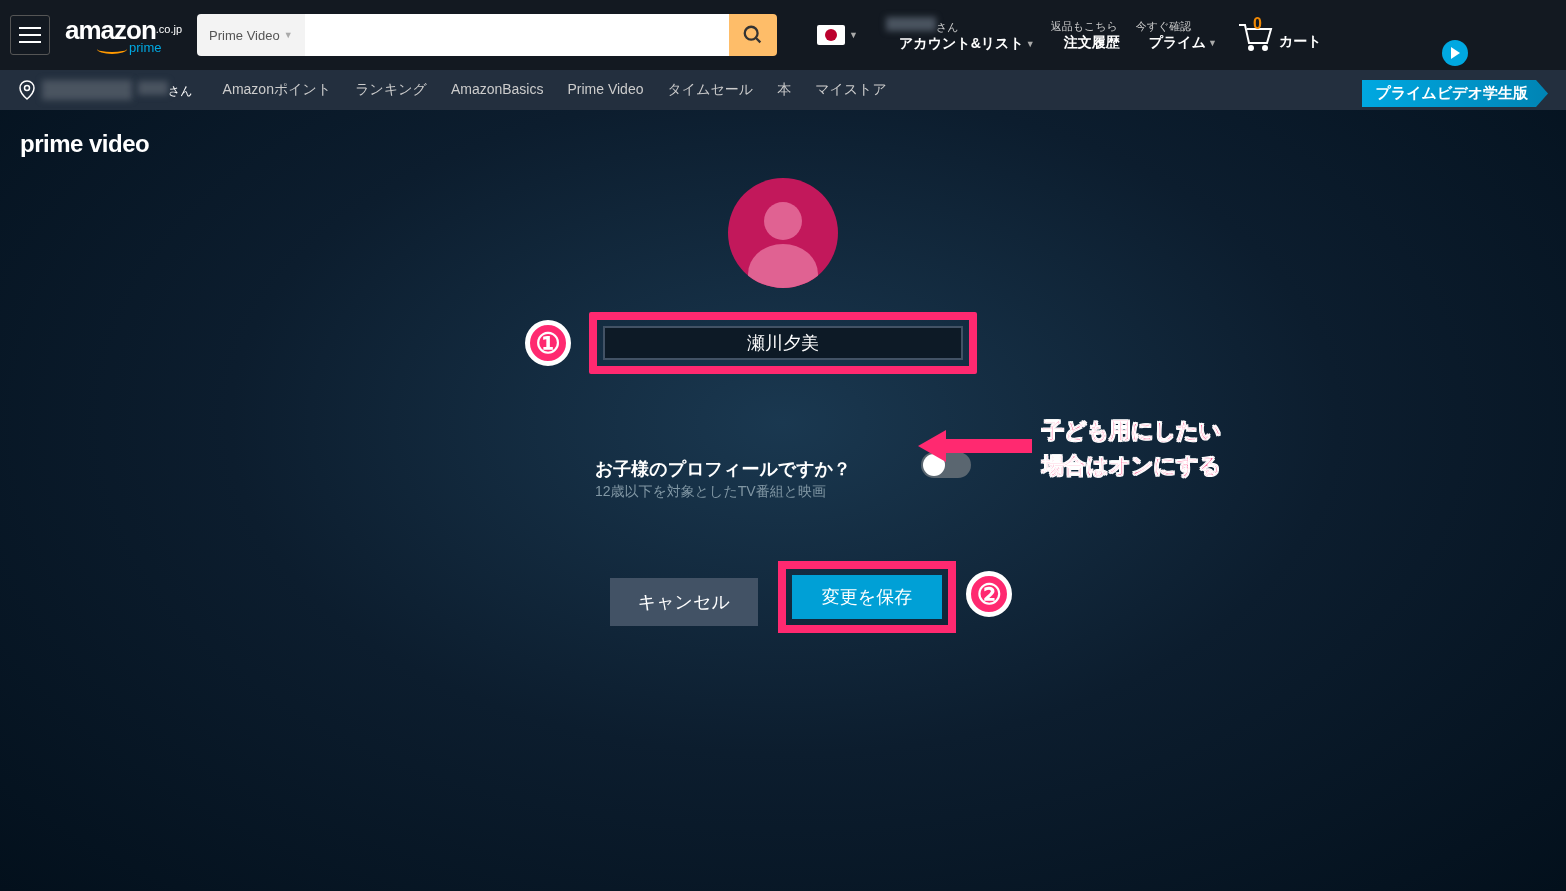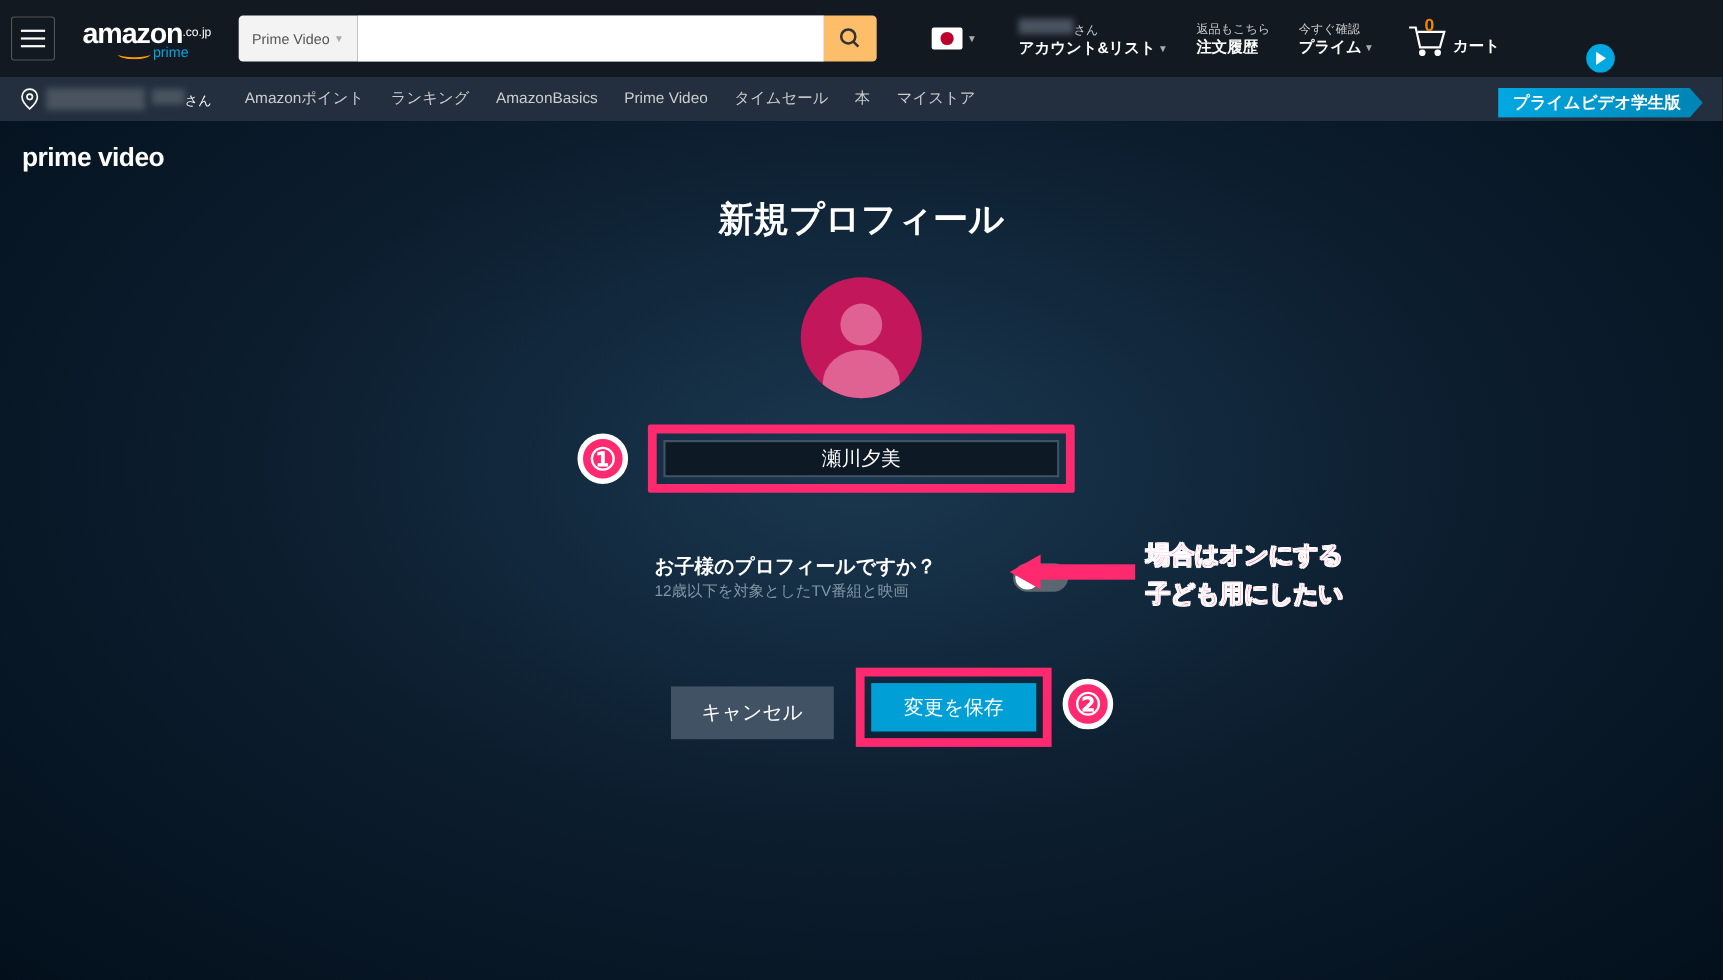--- a/index.html
+++ b/index.html
@@ -1,39 +1,39 @@
 <!DOCTYPE html>
 <html><head>
 <meta charset="utf-8">
 <style>
 * { margin: 0; padding: 0; box-sizing: border-box; }
 body { font-family: "Hiragino Kaku Gothic Pro", "Meiryo", sans-serif; background: #0f171e; width: 1566px; height: 891px; overflow: hidden; }
 
 
-.header { background: #131921; height: 70px; display: flex; align-items: center; padding: 0 10px; gap: 10px; }
+.header { background: #131921; height: 70px; display: flex; align-items: center; padding: 0 10px; }
 .hamburger { width: 40px; height: 40px; border: 1px solid #555; border-radius: 3px; display: flex; flex-direction: column; justify-content: center; align-items: center; gap: 5px; margin-right: 15px; cursor: pointer; }
 .hamburger span { width: 22px; height: 2px; background: #fff; }
 .logo { color: #fff; margin-right: 15px; }
 .logo-main { font-size: 26px; font-weight: bold; letter-spacing: -1px; }
 .logo-suffix { font-size: 11px; vertical-align: super; }
 .logo-prime { color: #00a8e1; font-size: 13px; display: block; margin-top: -6px; margin-left: 32px; }
 .logo-prime::before { content: ''; display: inline-block; width: 30px; height: 8px; border-bottom: 2px solid #ff9900; border-radius: 0 0 50% 50%; margin-right: 2px; vertical-align: middle; }
 
 .search-bar { display: flex; flex: 0 0 580px; height: 42px; margin-right: 20px; }
 .search-category { background: #f3f3f3; border: none; padding: 0 12px; border-radius: 4px 0 0 4px; font-size: 13px; cursor: pointer; display: flex; align-items: center; gap: 4px; color: #555; }
 .search-input { flex: 1; border: none; padding: 0 10px; font-size: 15px; }
 .search-btn { width: 48px; background: #febd69; border: none; border-radius: 0 4px 4px 0; cursor: pointer; display: flex; align-items: center; justify-content: center; }
 
 .flag { width: 28px; height: 20px; background: #fff; border-radius: 2px; position: relative; margin-right: 4px; }
 .flag::after { content: ''; position: absolute; width: 12px; height: 12px; background: #bc002d; border-radius: 50%; top: 4px; left: 8px; }
 .flag-wrap { display: flex; align-items: center; margin: 0 20px; cursor: pointer; color: #ccc; }
 
 .header-link { color: #fff; font-size: 12px; margin: 0 8px; cursor: pointer; }
 .header-link .sub { color: #ccc; font-size: 11px; }
-.header-link .main { font-weight: bold; font-size: 14px; display: flex; align-items: center; gap: 2px; }
+.header-link .main { font-weight: bold; font-size: 14px; display: flex; align-items: center; gap: 2px; margin-left: 13px; }
 
 .cart { display: flex; align-items: flex-end; margin-left: 10px; cursor: pointer; position: relative; }
 .cart-count { color: #f08804; font-weight: bold; position: absolute; top: -4px; left: 18px; font-size: 16px; }
 .cart-label { color: #fff; font-weight: bold; font-size: 14px; margin-left: 4px; }
 
 
 .subnav { background: #232f3e; height: 40px; display: flex; align-items: center; padding: 0 18px; font-size: 14px; }
 .deliver { color: #ccc; display: flex; align-items: center; gap: 6px; margin-right: 30px; cursor: pointer; }
 .blur-box { background: #4a5460; width: 90px; height: 20px; filter: blur(3px); }
 .subnav-links { display: flex; gap: 24px; }
@@ -55,21 +55,21 @@
 .avatar::after { content: ''; position: absolute; width: 70px; height: 60px; background: #e06292; border-radius: 50% 50% 0 0; top: 66px; left: 20px; }
 
 .name-wrap { display: inline-block; position: relative; }
 .name-box { border: 8px solid #ff2970; padding: 6px; display: inline-block; border-radius: 2px; }
 .name-input { width: 360px; height: 34px; background: #0d1a26; border: 2px solid #425265; color: #fff; text-align: center; font-size: 18px; outline: none; }
 
 .badge-circle { position: absolute; width: 46px; height: 46px; border: 5px solid #fff; border-radius: 50%; background: #ff2970; color: #fff; font-size: 28px; font-weight: bold; display: flex; align-items: center; justify-content: center; top: 8px; left: -64px; }
 
 .kids-row { display: flex; align-items: center; justify-content: center; gap: 70px; margin-top: 55px; position: relative; }
 .kids-text { text-align: left; }
-.kids-title { color: #fff; font-size: 18px; font-weight: bold; }
+.kids-title { color: #fff; font-size: 18px; font-weight: bold; margin-top: 28px; }
 .kids-sub { color: #8197a4; font-size: 14px; margin-top: 2px; }
 .toggle { width: 50px; height: 26px; background: #5a6670; border-radius: 13px; position: relative; cursor: pointer; }
 .toggle::after { content: ''; position: absolute; width: 22px; height: 22px; background: #fff; border-radius: 50%; top: 2px; left: 2px; }
 
 .arrow { position: absolute; left: 930px; top: 2px; }
 .arrow-line { width: 90px; height: 14px; background: #ff2970; position: absolute; top: 8px; left: 12px; }
 .arrow-head { width: 0; height: 0; border-right: 28px solid #ff2970; border-top: 16px solid transparent; border-bottom: 16px solid transparent; position: absolute; top: -1px; left: -12px; }
 .annotation { position: absolute; left: 1042px; top: -16px; color: #ff2970; font-size: 22px; font-weight: bold; text-align: left; line-height: 1.6; -webkit-text-stroke: 0.5px #fff; text-shadow: 1px 1px 0 #fff, -1px -1px 0 #fff, 1px -1px 0 #fff, -1px 1px 0 #fff; }
 
 .buttons { display: flex; justify-content: center; gap: 20px; margin-top: 60px; align-items: center; position: relative; }
@@ -163,41 +163,40 @@
   <div class="promo">
     <div class="play-badge"></div>
     <div class="promo-banner">プライムビデオ学生版</div>
     <div class="promo-text">まずは6か月体験</div>
   </div>
 </div>
 
 <div class="content">
   <div class="pv-logo">prime video</div>
   <div class="profile-form">
-    <h1 class="form-title">新規プロフィール</h1>
     <div class="avatar"></div>
     <div class="name-wrap">
       <div class="badge-circle">①</div>
       <div class="name-box">
         <input class="name-input" value="瀬川夕美" style="">
       </div>
     </div>
     <div class="kids-row">
       <div class="kids-text">
         <div class="kids-title">お子様のプロフィールですか？</div>
         <div class="kids-sub">12歳以下を対象としたTV番組と映画</div>
       </div>
       <div class="toggle"></div>
       <div class="arrow">
           <div class="arrow-head"></div>
           <div class="arrow-line"></div>
         </div>
       <div class="annotation">
+        <div>子ども用にしたい</div>
         <div>場合はオンにする</div>
-        <div>子ども用にしたい</div>
       </div>
     </div>
     <div class="buttons">
       <button class="btn-cancel">キャンセル</button>
       <div class="save-wrap">
         <button class="btn-save">変更を保存</button>
         <div class="badge-2">②</div>
       </div>
     </div>
   </div>

